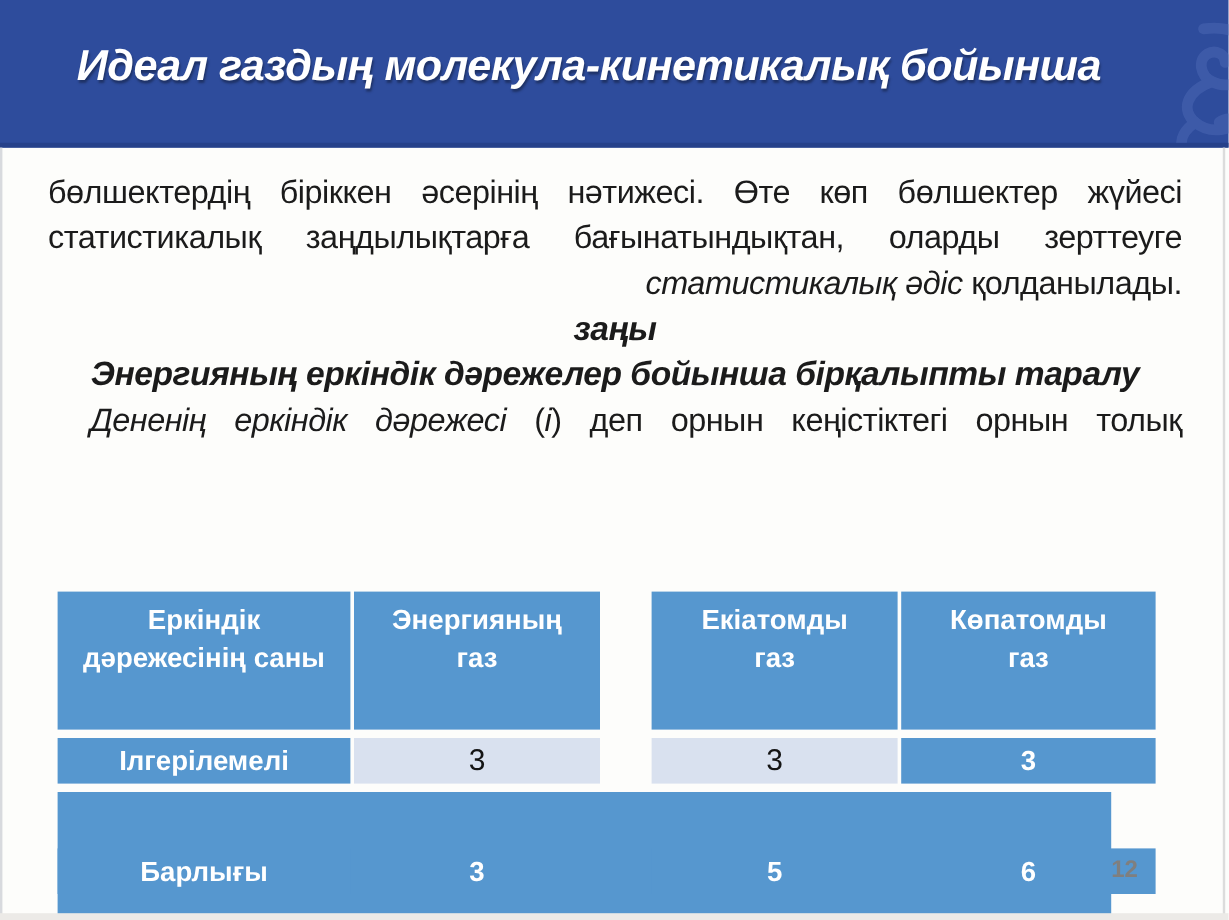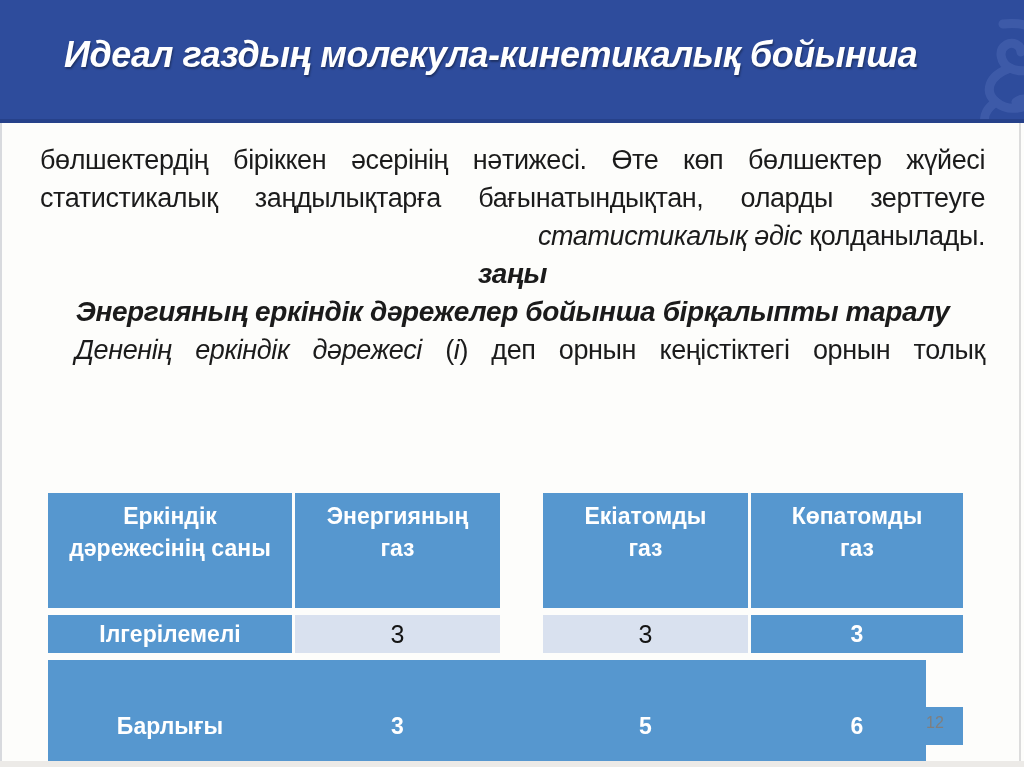--- a/index.html
+++ b/index.html
@@ -49,21 +49,21 @@
   .head-row .fcell{align-items:flex-start;padding-top:7px;text-align:center;
                    white-space:pre-line;line-height:32px;}
   .body-row{height:38px;}
   .body-row.r1{margin-top:7px;text-align:right;}
   .body-row.r2{margin-top:7px;flex-direction:column;}
   .body-row.r3{margin-top:9px;}
   .fcell.light{background:var(--cell-light);color:#141414;font-weight:normal;font-size:25px;}
   .fcell.lighter{background:var(--cell-lighter);color:#141414;font-weight:normal;font-size:25px;}
 
   
-  .page-number{position:absolute;left:926px;top:714px;font-size:16px;color:var(--page-gray);}
+  .page-number{position:absolute;left:926px;top:714px;font-size:20px;color:var(--page-gray);font-weight:bold;}
   .edge-left{position:absolute;left:0;top:123px;bottom:0;width:2px;background:#d8dade;}
   .edge-right{position:absolute;right:3px;top:123px;bottom:0;width:2px;background:#dcdcdc;}
   .edge-bottom{position:absolute;left:0;right:0;bottom:0;height:6px;background:#eceae7;}
 </style>
 </head>
 <body>
 
 <div class="slide">
 
   <div class="banner">

